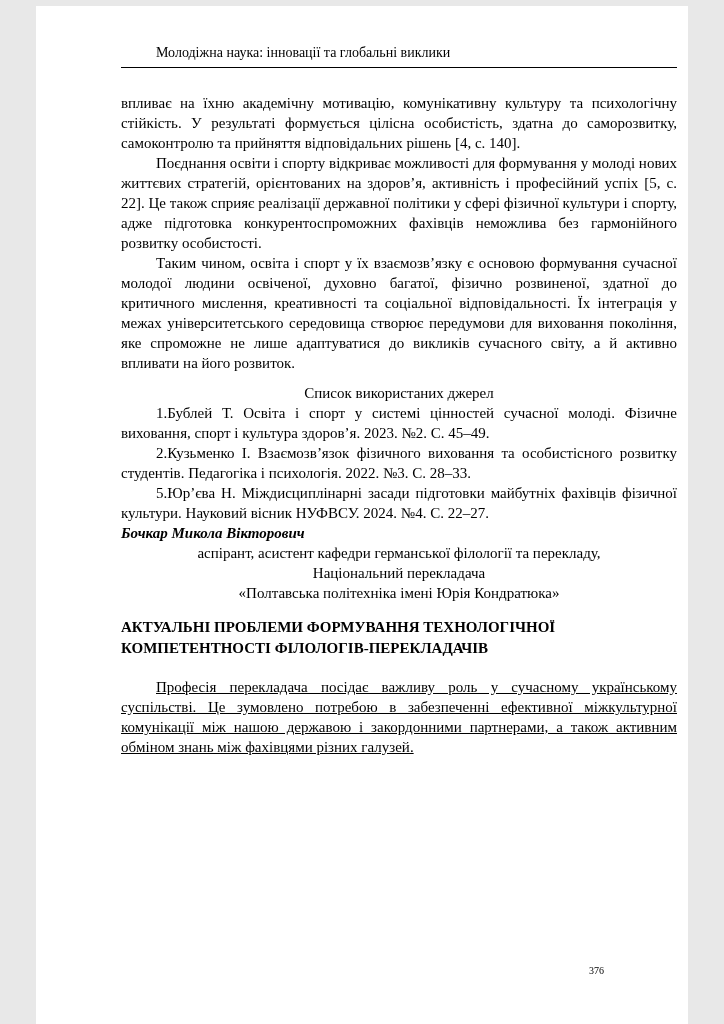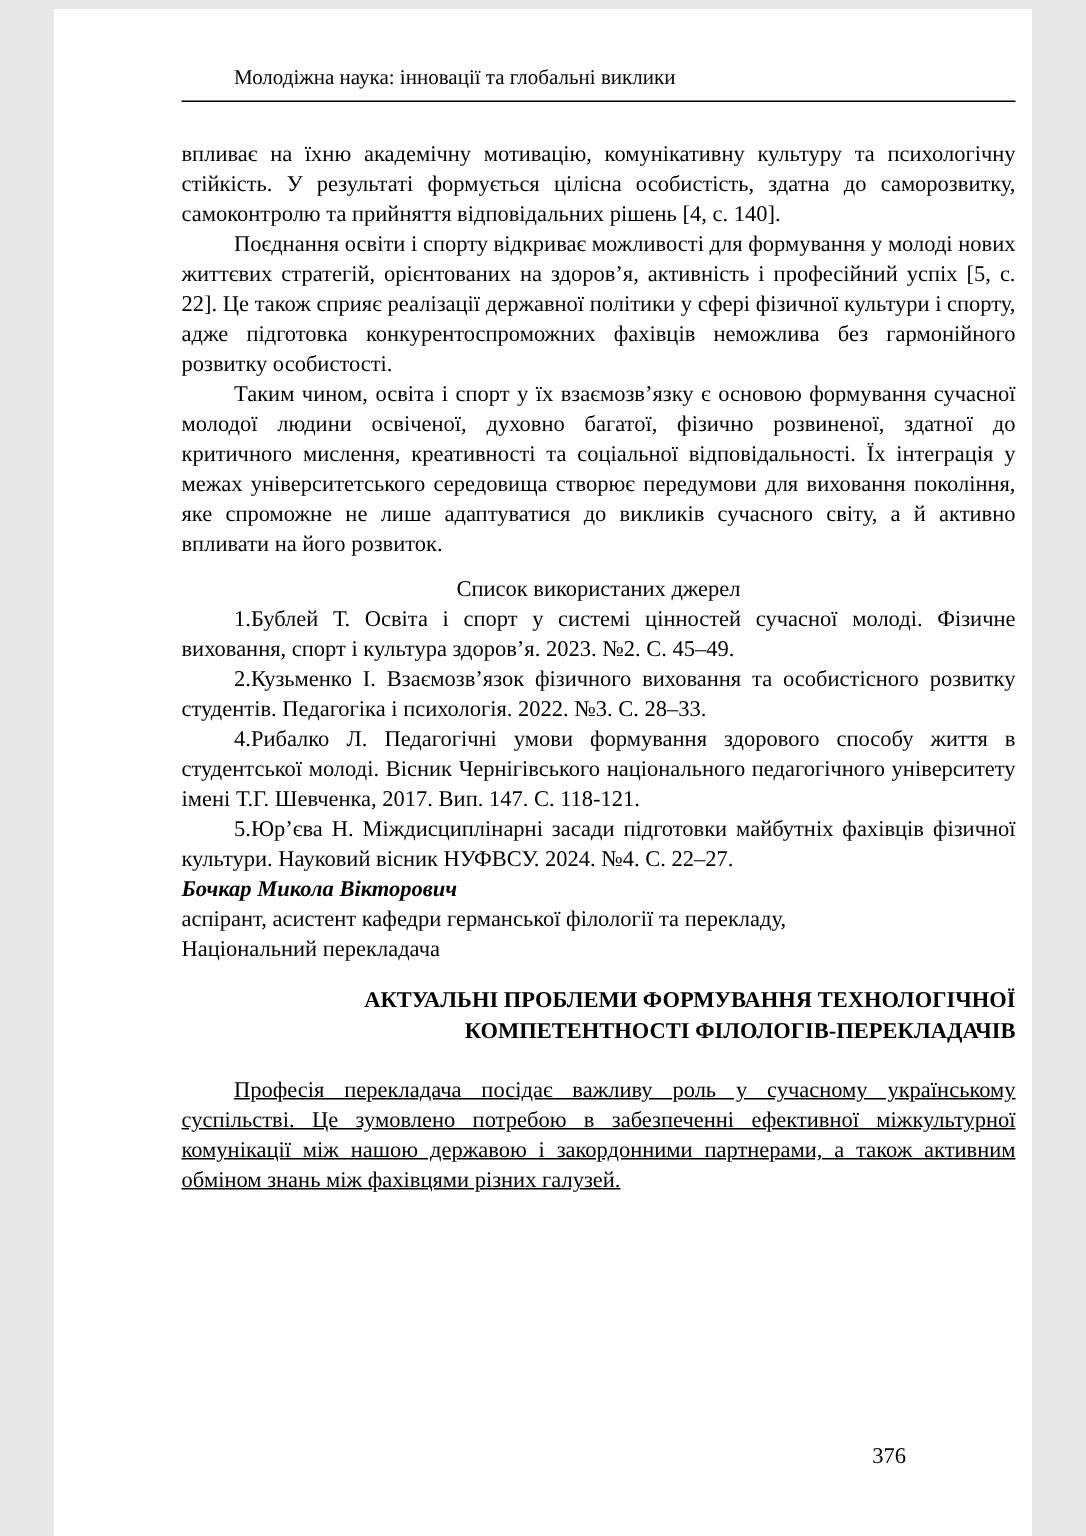--- a/index.html
+++ b/index.html
@@ -49,37 +49,38 @@
   .udc {
     text-align: left;
     margin-top: 40px;
   }
   .author {
     text-align: left;
     font-weight: bold;
     font-style: italic;
   }
   .aff {
+    text-align: center;
   }
   .article-title {
     font-size: 15px;
     font-weight: bold;
-    text-align: right;
+    text-align: left;
     line-height: 21px;
     margin: 14px 0 0 0;
   }
   .intro {
     margin-top: 18px;
     text-decoration: underline;
   }
   .page-number {
     position: absolute;
     right: 84px;
     bottom: 50px;
-    font-size: 15px;
+    font-size: 10px;
     line-height: 18px;
   }
 </style>
 </head>
 <body>
 
 <div class="page">
   <div class="content">
 
     <div class="running-header">
@@ -87,28 +88,28 @@
     </div>
 
     <p class="par no-indent">впливає на їхню академічну мотивацію, комунікативну культуру та психологічну стійкість. У результаті формується цілісна особистість, здатна до саморозвитку, самоконтролю та прийняття відповідальних рішень [4, с. 140].</p>
     <p class="par">Поєднання освіти і спорту відкриває можливості для формування у молоді нових життєвих стратегій, орієнтованих на здоров’я, активність і професійний успіх [5, с. 22]. Це також сприяє реалізації державної політики у сфері фізичної культури і спорту, адже підготовка конкурентоспроможних фахівців неможлива без гармонійного розвитку особистості.</p>
     <p class="par">Таким чином, освіта і спорт у їх взаємозв’язку є основою формування сучасної молодої людини освіченої, духовно багатої, фізично розвиненої, здатної до критичного мислення, креативності та соціальної відповідальності. Їх інтеграція у межах університетського середовища створює передумови для виховання покоління, яке спроможне не лише адаптуватися до викликів сучасного світу, а й активно впливати на його розвиток.</p>
 
     <div class="refs-title">Список використаних джерел</div>
 
     <p class="par">1.Бублей Т. Освіта і спорт у системі цінностей сучасної молоді. Фізичне виховання, спорт і культура здоров’я. 2023. №2. С. 45–49.</p>
     <p class="par">2.Кузьменко І. Взаємозв’язок фізичного виховання та особистісного розвитку студентів. Педагогіка і психологія. 2022. №3. С. 28–33.</p>
-    <p class="par">4.Рибалко Л. Педагогічні умови формування здорового способу життя в студентської молоді. Вісник Чернігівського національного педагогічного університету імені Т.Г. Шевченка, 2017. Вип. 147. С. 118-121.</p>
     <p class="par">5.Юр’єва Н. Міждисциплінарні засади підготовки майбутніх фахівців фізичної культури. Науковий вісник НУФВСУ. 2024. №4. С. 22–27.</p>
 
 
     <div class="author">Бочкар Микола Вікторович</div>
 
     <div class="aff">аспірант, асистент кафедри германської філології та перекладу,</div>
     <div class="aff">Національний перекладача</div>
+    <div class="aff">«Полтавська політехніка імені Юрія Кондратюка»</div>
 
     <h1 class="article-title">АКТУАЛЬНІ ПРОБЛЕМИ ФОРМУВАННЯ ТЕХНОЛОГІЧНОЇ КОМПЕТЕНТНОСТІ ФІЛОЛОГІВ-ПЕРЕКЛАДАЧІВ</h1>
 
     <p class="par intro">Професія перекладача посідає важливу роль у сучасному українському суспільстві. Це зумовлено потребою в забезпеченні ефективної міжкультурної комунікації між нашою державою і закордонними партнерами, а також активним обміном знань між фахівцями різних галузей.</p>
 
   </div>
 
   <div class="page-number">376</div>
 </div>
 

